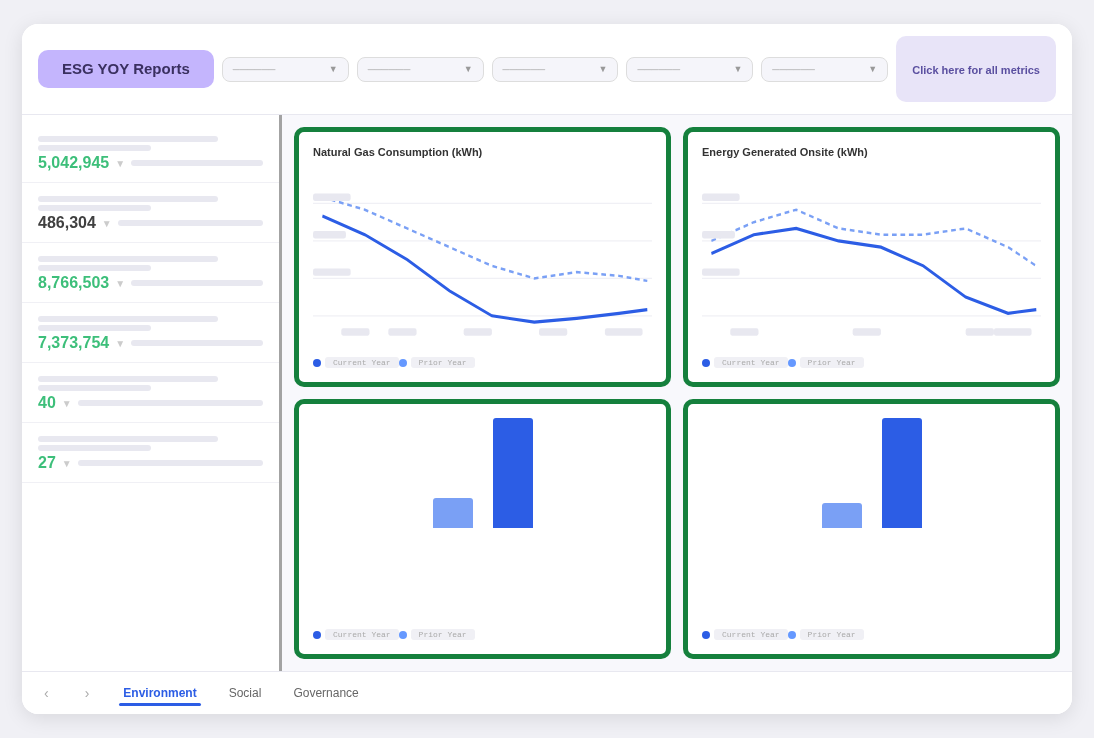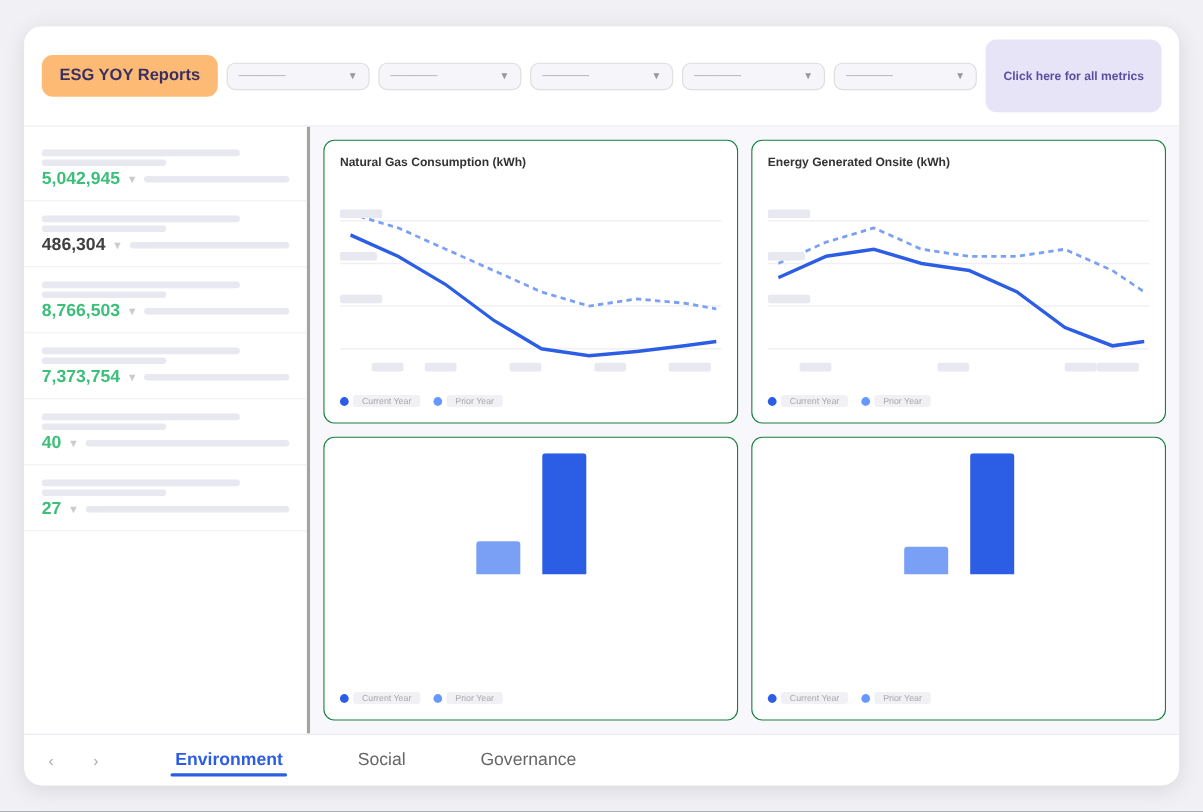--- a/index.html
+++ b/index.html
@@ -32,23 +32,23 @@
     
     .header-row {
       display: flex;
       align-items: center;
       padding: 12px 16px;
       background: #fff;
       gap: 8px;
       border-bottom: 1px solid #e8e8f0;
     }
     .logo-box {
-      background: #fdba74;
+      background: #c4b5fd;
       border-radius: 10px;
-      padding: 10px 8px;
+      padding: 10px 24px;
       min-width: 160px;
       text-align: center;
     }
     .logo-text {
       font-size: 15px;
       font-weight: 700;
       color: #3a3060;
     }
     .dropdown {
       display: flex;
@@ -130,21 +130,21 @@
       grid-template-rows: 1fr 1fr;
       gap: 0;
       padding: 12px;
       gap: 12px;
       background: #f8f8fc;
       overflow: hidden;
     }
     .chart-card {
       background: #fff;
       border-radius: 10px;
-      border: 1px solid #15803d;
+      border: 5px solid #15803d;
       padding: 14px;
       display: flex;
       flex-direction: column;
       overflow: hidden;
     }
     .chart-title {
       font-size: 11px;
       font-weight: 600;
       color: #333;
       margin-bottom: 8px;
@@ -154,22 +154,23 @@
       position: relative;
       overflow: hidden;
     }
     
     .chart-svg {
       width: 100%;
       height: 100%;
     }
     .chart-legend {
       display: flex;
-      gap: 12px;
+      gap: 0;
       margin-top: 16px;
+      font-family: Liberation Mono, monospace;
     }
     .legend-item {
       display: flex;
       align-items: center;
       gap: 4px;
     }
     .legend-dot {
       width: 8px;
       height: 8px;
       border-radius: 50%;
@@ -215,26 +216,25 @@
       background: #fff;
       gap: 24px;
     }
     .tab-nav-arrow {
       cursor: pointer;
       color: #aaa;
       font-size: 14px;
       padding: 2px 6px;
     }
     .tab-item {
-      font-size: 16px;
+      font-size: 12px;
       color: #666;
       padding: 6px 4px;
       cursor: pointer;
       position: relative;
-      margin-left: 36px;
     }
     .tab-item.active {
       color: #2c5de5;
       font-weight: 600;
     }
     .tab-item.active::after {
       content: '';
       position: absolute;
       bottom: 0;
       left: 0;

